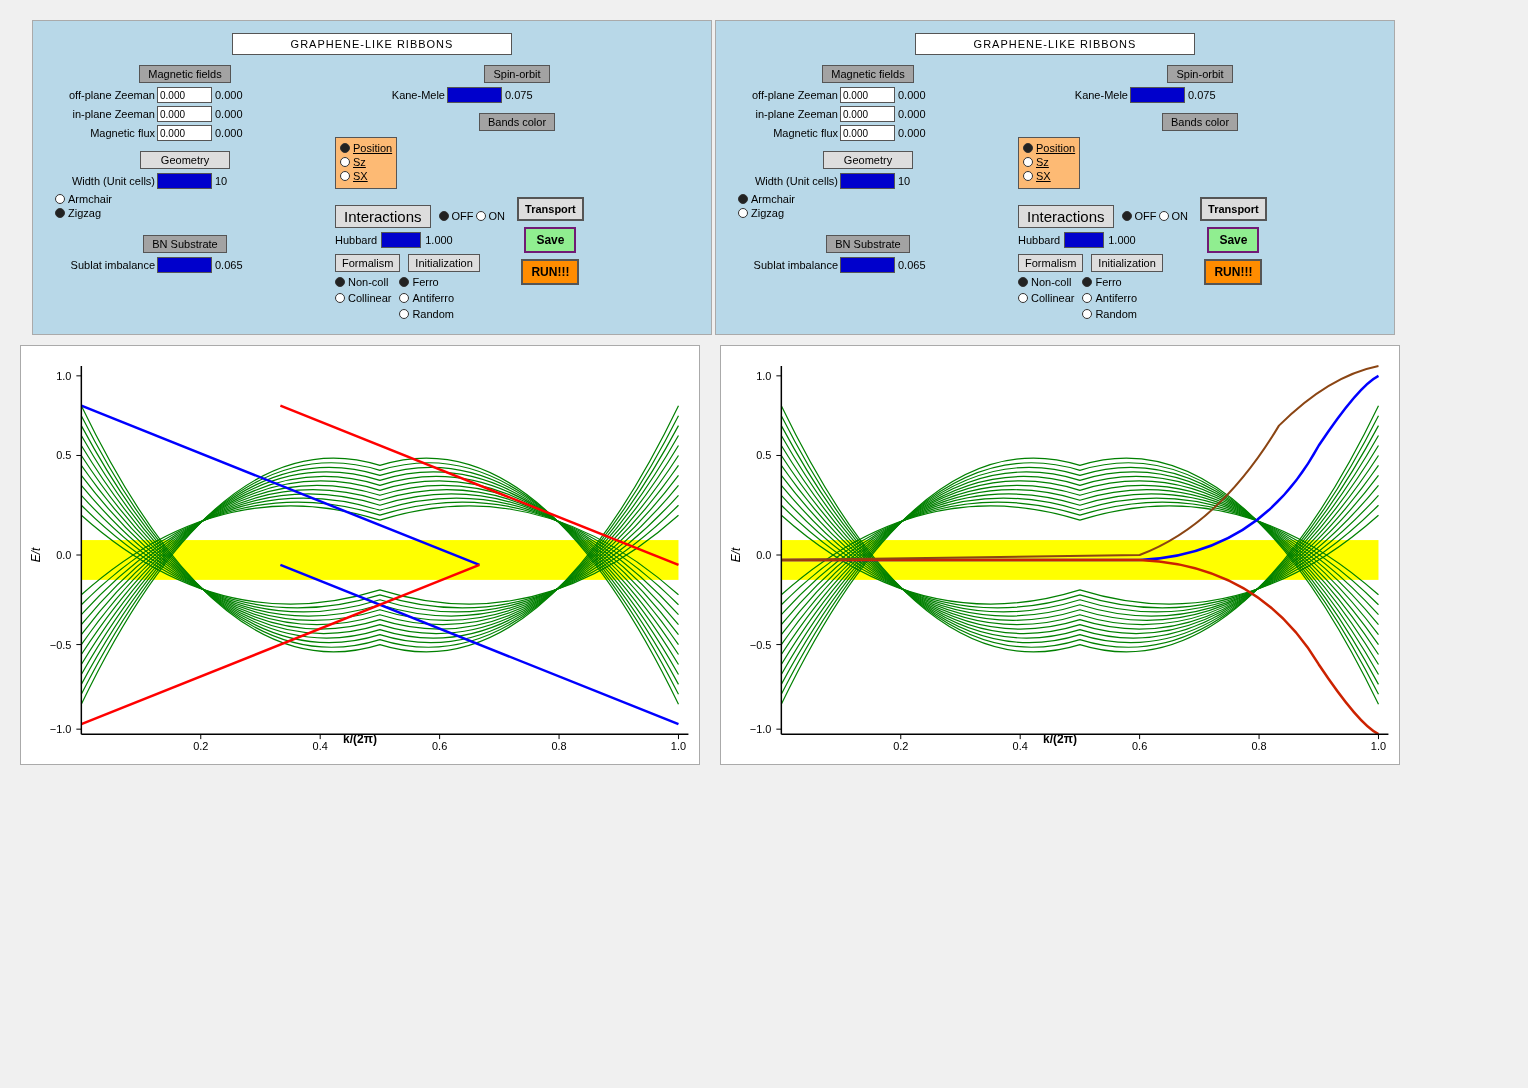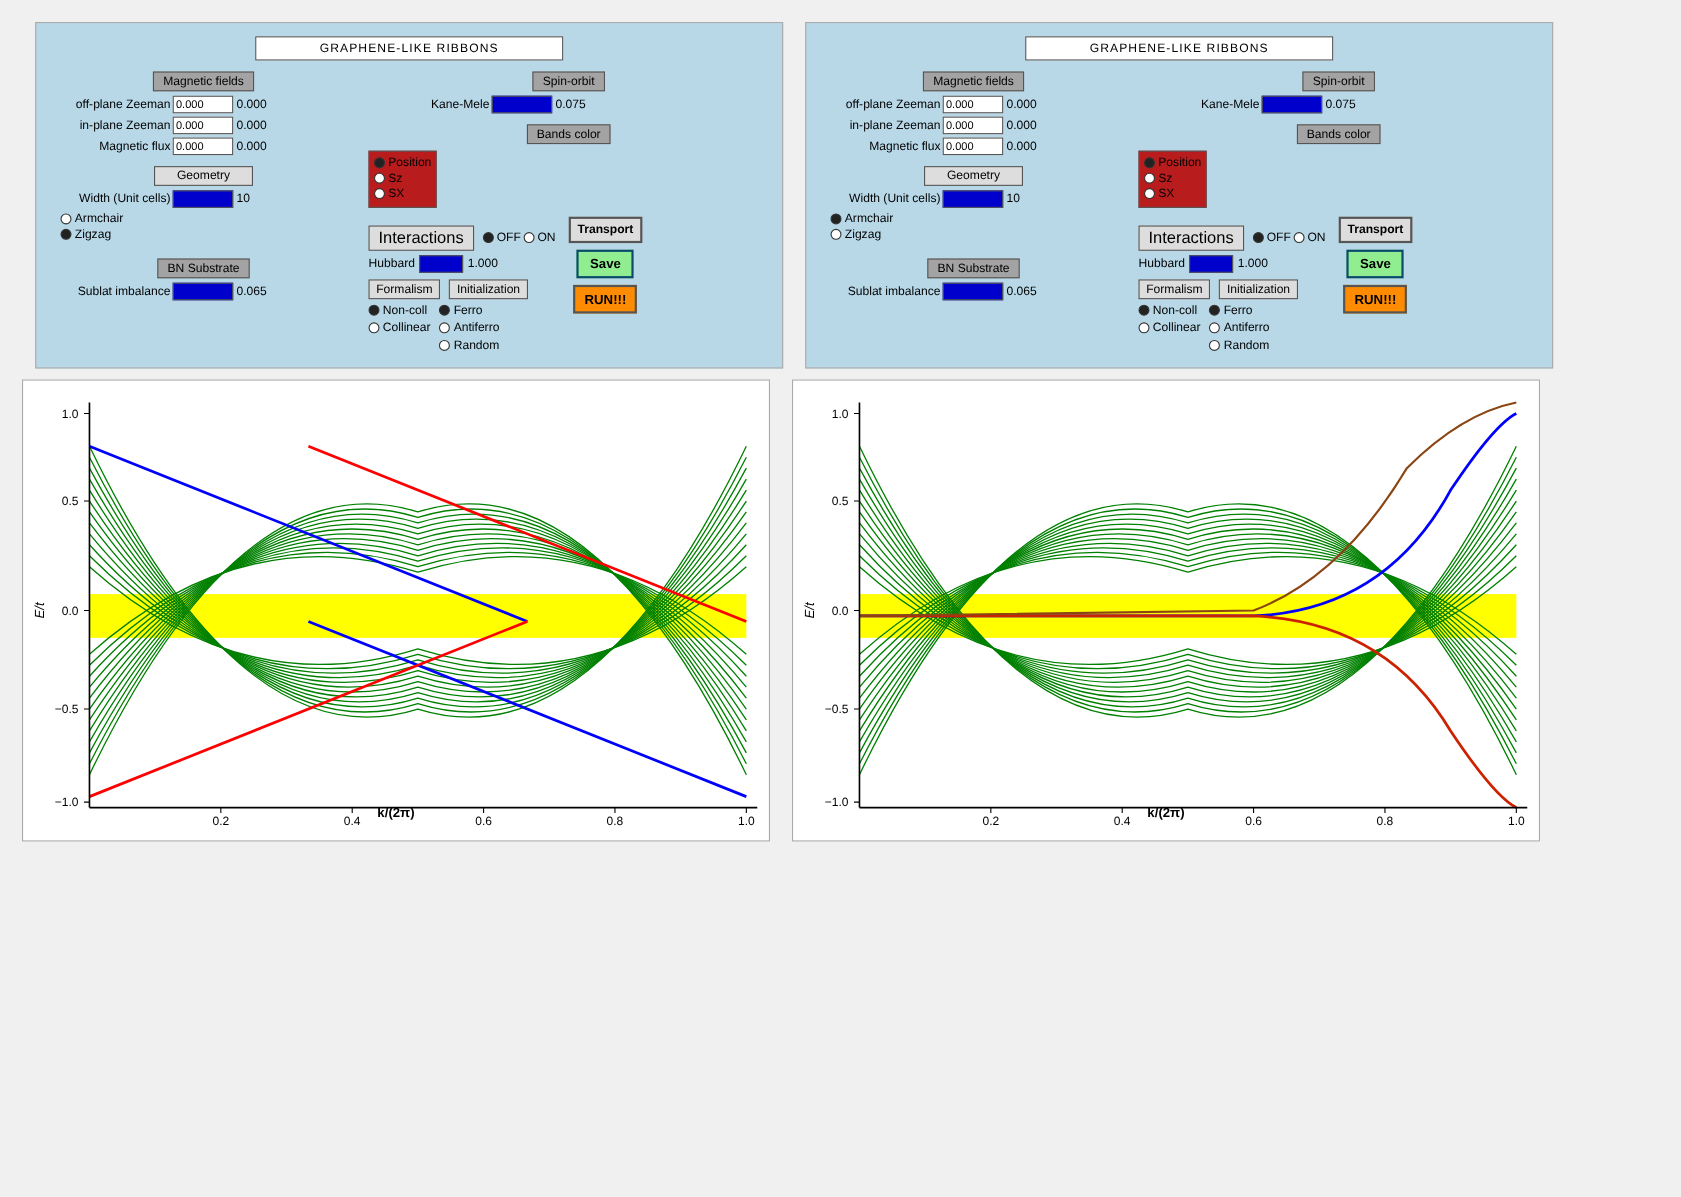--- a/index.html
+++ b/index.html
@@ -11,21 +11,21 @@
       min-height: 1088px;
       padding: 20px;
     }
     .main-container {
       display: flex;
       flex-direction: column;
       gap: 10px;
     }
     .top-row {
       display: flex;
-      gap: 20px;
+      gap: 3px;
       padding-left: 12px;
     }
     .bottom-row {
       display: flex;
       gap: 20px;
     }
     .panel {
       background: #b8d8e8;
       border: 1px solid #aaa;
       padding: 12px;
@@ -123,24 +123,25 @@
       margin-bottom: 4px;
     }
     .bn-section {
       margin-top: 10px;
     }
     .spin-orbit-section {
       margin-bottom: 8px;
     }
     .bands-color-box {
       border: 1px solid #555;
-      background: #b91c1c;
+      background: #fdba74;
       padding: 4px;
       display: inline-block;
       margin-top: 2px;
+      text-decoration: underline;
     }
     .interactions-row {
       display: flex;
       align-items: center;
       gap: 8px;
       margin-top: 8px;
     }
     .interactions-label-box {
       border: 1px solid #555;
       background: #ddd;
@@ -156,21 +157,21 @@
     .transport-button {
       border: 2px solid #555;
       background: #ddd;
       padding: 4px 6px;
       font-size: 11px;
       font-weight: bold;
       cursor: pointer;
     }
     .save-button {
       background: #90ee90;
-      border: 2px solid #0c4a6e;
+      border: 2px solid #701a75;
       padding: 4px 10px;
       font-size: 12px;
       font-weight: bold;
       cursor: pointer;
     }
     .run-button {
       background: #ff8c00;
       border: 2px solid #555;
       padding: 4px 8px;
       font-size: 12px;

